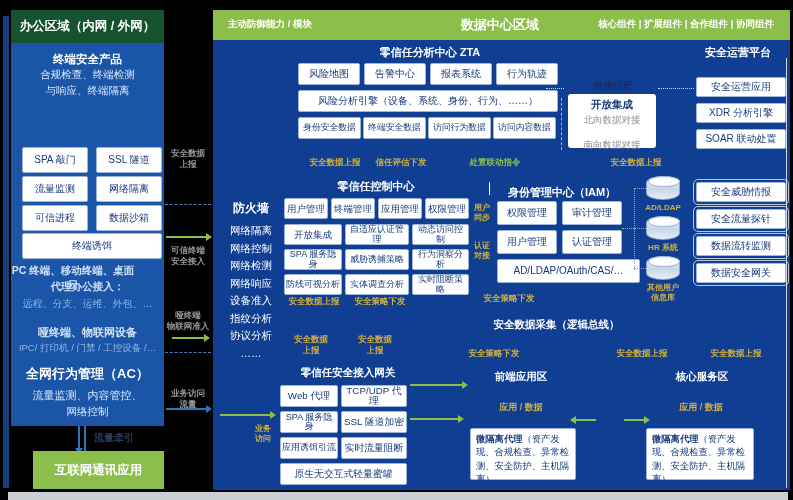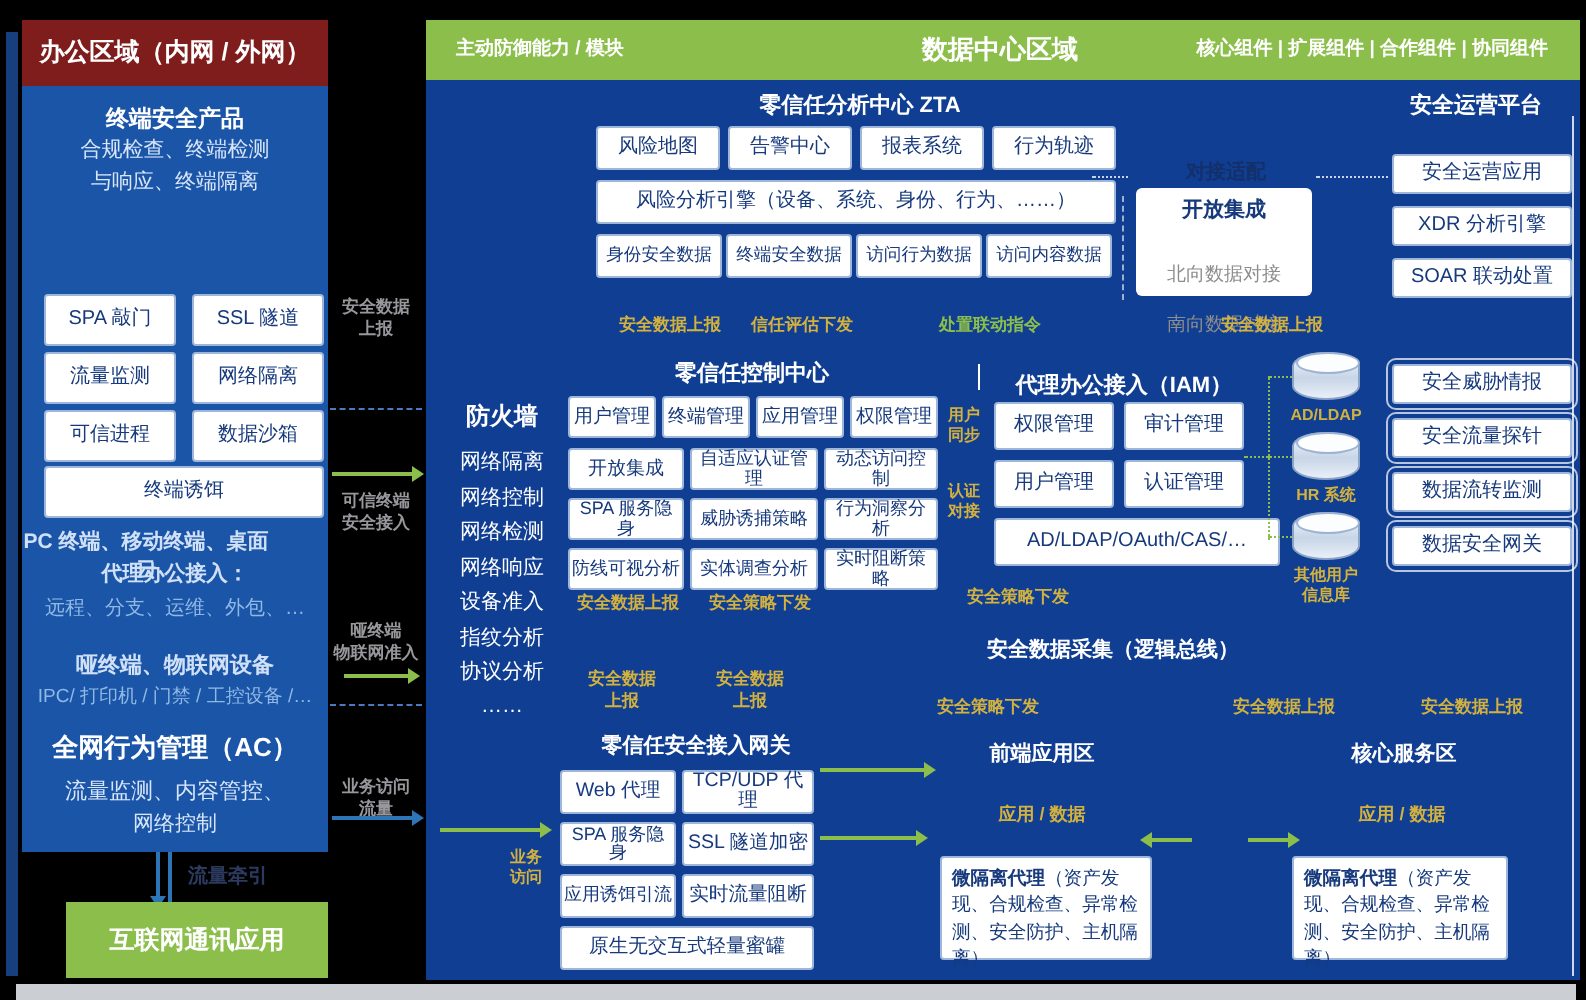--- a/index.html
+++ b/index.html
@@ -33,21 +33,21 @@
        background:#fbfdff;border:1px solid #9db3d2}
   .agentbox{position:absolute;background:#fff;border:1px solid #9db6da;border-radius:2px;color:#173a7d;
        font-size:9.3px;line-height:1.45;padding:4px 5px;text-align:left}
 </style>
 </head>
 <body>
 
 <div id="c">
 
   <div class="a" style="left:3px;top:16px;width:6px;height:472px;background:#173f7e"></div>
-  <div class="a w b tc" style="left:11px;top:10px;width:153px;height:33px;background:#7f1d1d;line-height:33px;font-size:12.5px">办公区域（内网 / 外网）</div>
+  <div class="a w b tc" style="left:11px;top:10px;width:153px;height:33px;background:#14532d;line-height:33px;font-size:12.5px">办公区域（内网 / 外网）</div>
   <div class="a" style="left:11px;top:43px;width:153px;height:383px;background:#1B55A8"></div>
 
   <div class="a w b tc" style="left:11px;top:52px;width:153px;font-size:11.5px">终端安全产品</div>
   <div class="a tc" style="left:11px;top:68px;width:153px;font-size:10.5px;color:#d8e6fa">合规检查、终端检测</div>
   <div class="a tc" style="left:11px;top:84px;width:153px;font-size:10.5px;color:#d8e6fa">与响应、终端隔离</div>
 
   <div class="chip" style="left:22px;top:147px;width:66px;height:26px">SPA 敲门</div>
   <div class="chip" style="left:96px;top:147px;width:66px;height:26px">SSL 隧道</div>
   <div class="chip" style="left:22px;top:176px;width:66px;height:26px">流量监测</div>
   <div class="chip" style="left:96px;top:176px;width:66px;height:26px">网络隔离</div>
@@ -109,21 +109,21 @@
   <div class="gold" style="left:304px;top:157px;width:62px">安全数据上报</div>
   <div class="gold" style="left:370px;top:157px;width:62px">信任评估下发</div>
   <div class="gold grnt" style="left:460px;top:157px;width:70px">处置联动指令</div>
 
   <div class="dvw" style="left:561px;top:98px;height:52px"></div>
   <div class="a b tc" style="left:581px;top:79px;width:64px;font-size:10px;color:#14306b">对接适配</div>
   <div class="dth" style="left:546px;top:88px;width:18px"></div>
   <div class="dth" style="left:658px;top:88px;width:36px"></div>
   <div class="a" style="left:568px;top:94px;width:88px;height:54px;background:#fff;border-radius:3px;text-align:center;padding-top:4px">
     <div class="b" style="font-size:10.5px;color:#173a7d">开放集成</div>
-    <div style="font-size:9.5px;color:#8d8d8d;margin-top:19px">北向数据对接</div>
+    <div style="font-size:9.5px;color:#8d8d8d;margin-top:2px">北向数据对接</div>
     <div style="font-size:9.5px;color:#8d8d8d;margin-top:12px">南向数据对接</div>
   </div>
   <div class="gold" style="left:602px;top:157px;width:68px">安全数据上报</div>
 
   <div class="a w b tc" style="left:690px;top:45px;width:96px;font-size:11px">安全运营平台</div>
   <div class="chip" style="left:696px;top:77px;width:90px;height:20px">安全运营应用</div>
   <div class="chip" style="left:696px;top:103px;width:90px;height:20px">XDR 分析引擎</div>
   <div class="chip" style="left:696px;top:129px;width:90px;height:20px">SOAR 联动处置</div>
   <div class="chip" style="left:696px;top:182px;width:90px;height:20px;outline:1px solid rgba(255,255,255,.7);outline-offset:2px">安全威胁情报</div>
   <div class="chip" style="left:696px;top:209px;width:90px;height:20px;outline:1px solid rgba(255,255,255,.7);outline-offset:2px">安全流量探针</div>
@@ -151,21 +151,21 @@
   <div class="chip" style="left:284px;top:249px;width:58px;height:21px;font-size:9px">SPA 服务隐身</div>
   <div class="chip" style="left:345px;top:249px;width:64px;height:21px;font-size:9px">威胁诱捕策略</div>
   <div class="chip" style="left:412px;top:249px;width:57px;height:21px;font-size:9px">行为洞察分析</div>
   <div class="chip" style="left:284px;top:274px;width:58px;height:21px;font-size:9px">防线可视分析</div>
   <div class="chip" style="left:345px;top:274px;width:64px;height:21px;font-size:9px">实体调查分析</div>
   <div class="chip" style="left:412px;top:274px;width:57px;height:21px;font-size:9px">实时阻断策略</div>
   <div class="gold" style="left:284px;top:296px;width:60px">安全数据上报</div>
   <div class="gold" style="left:350px;top:296px;width:60px">安全策略下发</div>
 
   <div class="a" style="left:489px;top:182px;width:1px;height:13px;background:#fff"></div>
-  <div class="a w b tc" style="left:494px;top:185px;width:136px;font-size:11px">代理办公接入（IAM）</div>
+  <div class="a w b tc" style="left:494px;top:185px;width:136px;font-size:11px">身份管理中心（IAM）</div>
   <div class="chip" style="left:497px;top:201px;width:60px;height:24px">权限管理</div>
   <div class="chip" style="left:562px;top:201px;width:60px;height:24px">审计管理</div>
   <div class="chip" style="left:497px;top:230px;width:60px;height:24px">用户管理</div>
   <div class="chip" style="left:562px;top:230px;width:60px;height:24px">认证管理</div>
   <div class="chip" style="left:497px;top:259px;width:143px;height:24px">AD/LDAP/OAuth/CAS/…</div>
   <div class="gold pre" style="left:470px;top:203px;width:24px;font-size:8px">用户
 同步</div>
   <div class="gold pre" style="left:470px;top:241px;width:24px;font-size:8px">认证
 对接</div>
   <div class="gold" style="left:478px;top:293px;width:62px">安全策略下发</div>

